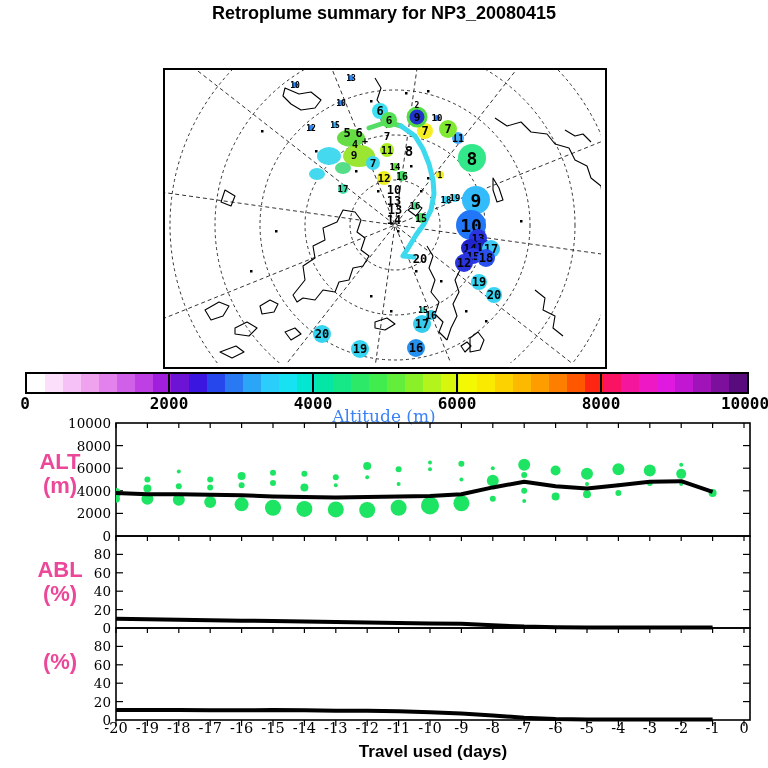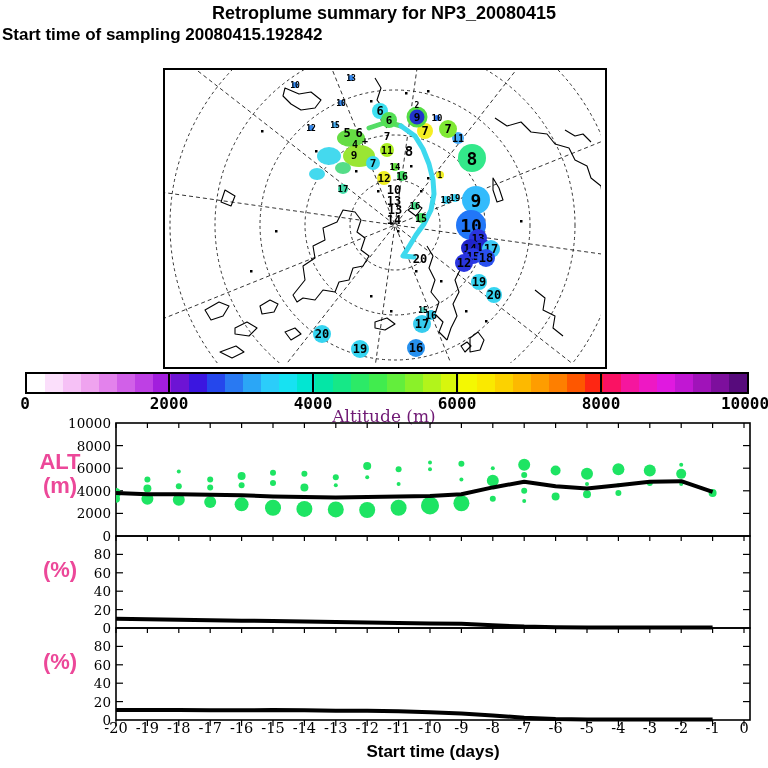--- a/index.html
+++ b/index.html
@@ -10,34 +10,33 @@
   #title2{top:25px;font-size:17px;display:flex;justify-content:space-between;padding:0 2px;box-sizing:border-box;}
   #title3{top:45px;font-size:15px;}
   #mapbox{position:absolute;left:163px;top:68px;width:440px;height:297px;border:2px solid #000;background:#fff;}
   #mapsvg{position:absolute;left:0;top:0;}
   #cbar{position:absolute;left:25px;top:372px;width:720px;height:18px;border:2px solid #000;display:flex;}
   #cbar .seg{flex:1 1 auto;height:100%;}
   .cdiv{position:absolute;top:372px;width:2px;height:22px;background:#000;}
   .ctick{position:absolute;top:394px;transform:translateX(-50%);font-family:"DejaVu Sans Mono",monospace;
          font-weight:bold;font-size:16px;color:#000;}
   #cbartitle{position:absolute;left:0;top:406px;width:768px;text-align:center;
-             font-family:"DejaVu Serif",serif;font-size:17px;color:#701a75;}
+             font-family:"DejaVu Serif",serif;font-size:17px;color:#3b82f6;}
   .panlab{position:absolute;left:10px;width:100px;text-align:center;font-weight:bold;
           font-size:22px;line-height:24px;color:#ec4899;}
   #panels{position:absolute;left:0;top:0;}
   #xtitle{position:absolute;left:116px;top:742px;width:634px;text-align:center;font-weight:bold;
           font-size:17px;color:#000;}
 </style>
 </head>
 <body>
 <div id="stage">
 
 <div class="ttl" id="title1">Retroplume summary for NP3_20080415</div>
 <div class="ttl" id="title2">
-  <span>Start time of sampling 20080415.192842</span>
 </div>
 
 <div id="mapbox">
   <svg id="mapsvg" width="436" height="293">
         <circle cx="230" cy="155" r="45" fill="none" stroke="#000" stroke-width="0.8" stroke-dasharray="3,3"></circle>
         <circle cx="230" cy="155" r="90" fill="none" stroke="#000" stroke-width="0.8" stroke-dasharray="3,3"></circle>
         <circle cx="230" cy="155" r="135" fill="none" stroke="#000" stroke-width="0.8" stroke-dasharray="3,3"></circle>
         <circle cx="230" cy="155" r="180" fill="none" stroke="#000" stroke-width="0.8" stroke-dasharray="3,3"></circle>
         <circle cx="230" cy="155" r="225" fill="none" stroke="#000" stroke-width="0.8" stroke-dasharray="3,3"></circle>
         <line x1="-86.8857819973025" y1="110.46460769277905" x2="546.8857819973025" y2="199.53539230722095" stroke="#000" stroke-width="0.8" stroke-dasharray="4,3"></line>
@@ -232,20 +231,21 @@
       <div class="seg" style="background: rgb(125, 15, 157);"></div>
       <div class="seg" style="background: rgb(87, 11, 124);"></div>
     </div>
 <div id="cbartitle">Altitude (m)</div>
 
 <div class="panlab" id="lab0" style="top:450px;">
       <div>ALT</div>
       <div>(m)</div>
     </div>
 <div class="panlab" id="lab1" style="top:558px;">
+      <div>ABL</div>
       <div>(%)</div>
     </div>
 <div class="panlab" id="lab2" style="top:650px;">
       <div>(%)</div>
     </div>
 
 <svg id="panels" width="768" height="768">
       <defs>
         <clipPath id="clipALT">
           <rect x="116" y="423" width="634" height="113"></rect>
@@ -455,21 +455,21 @@
       <text x="524.2" y="733" text-anchor="middle" font-family="&quot;DejaVu Serif&quot;,serif" font-size="14.5" fill="#000">-7</text>
       <text x="555.5999999999999" y="733" text-anchor="middle" font-family="&quot;DejaVu Serif&quot;,serif" font-size="14.5" fill="#000">-6</text>
       <text x="587" y="733" text-anchor="middle" font-family="&quot;DejaVu Serif&quot;,serif" font-size="14.5" fill="#000">-5</text>
       <text x="618.4" y="733" text-anchor="middle" font-family="&quot;DejaVu Serif&quot;,serif" font-size="14.5" fill="#000">-4</text>
       <text x="649.8" y="733" text-anchor="middle" font-family="&quot;DejaVu Serif&quot;,serif" font-size="14.5" fill="#000">-3</text>
       <text x="681.1999999999999" y="733" text-anchor="middle" font-family="&quot;DejaVu Serif&quot;,serif" font-size="14.5" fill="#000">-2</text>
       <text x="712.6" y="733" text-anchor="middle" font-family="&quot;DejaVu Serif&quot;,serif" font-size="14.5" fill="#000">-1</text>
       <text x="744" y="733" text-anchor="middle" font-family="&quot;DejaVu Serif&quot;,serif" font-size="14.5" fill="#000">0</text>
     </svg>
 
-<div id="xtitle">Start time (days)</div>
+<div id="xtitle">Travel used (days)</div>
 
 <div class="ctick" style="left: 25px;">0</div>
     <div class="cdiv" style="left: 168px;"></div>
     <div class="ctick" style="left: 169px;">2000</div>
     <div class="cdiv" style="left: 312px;"></div>
     <div class="ctick" style="left: 313px;">4000</div>
     <div class="cdiv" style="left: 456px;"></div>
     <div class="ctick" style="left: 457px;">6000</div>
     <div class="cdiv" style="left: 600px;"></div>
     <div class="ctick" style="left: 601px;">8000</div>

